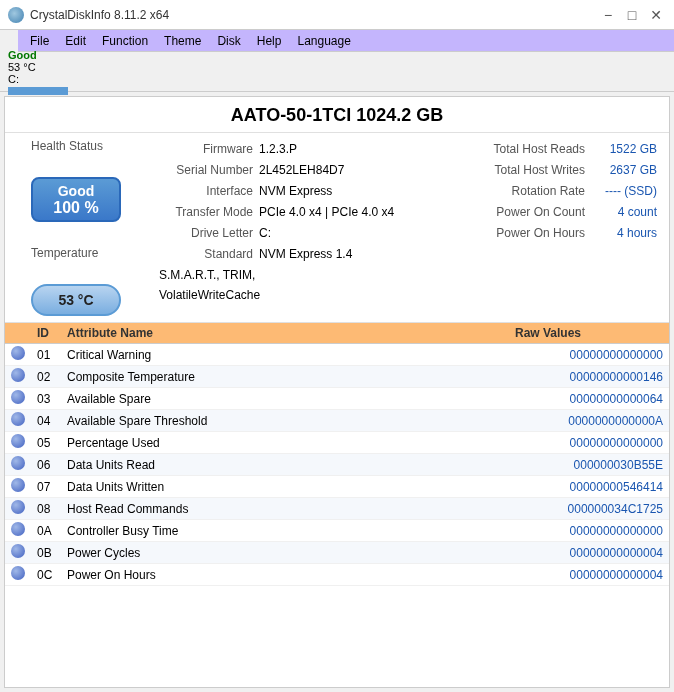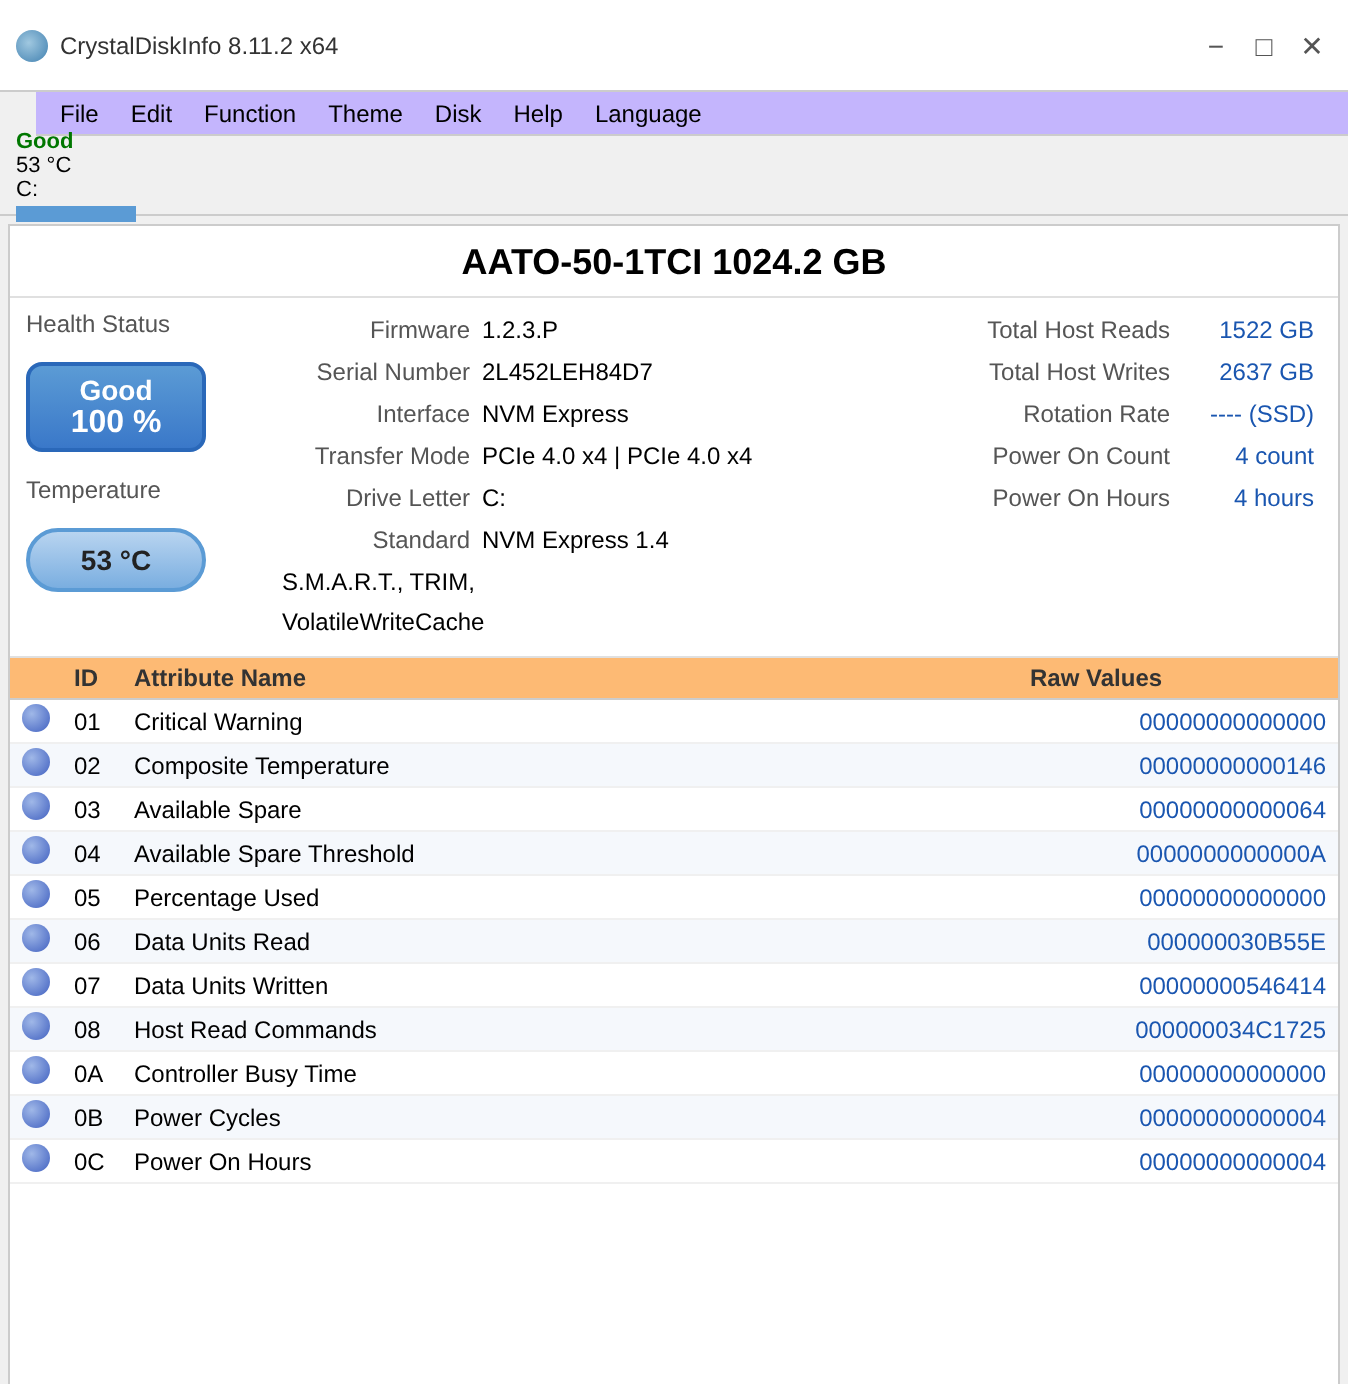--- a/index.html
+++ b/index.html
@@ -13,21 +13,21 @@
     }
 
     
     .title-bar {
       background: #fff;
       display: flex;
       align-items: center;
       justify-content: space-between;
       padding: 6px 8px;
       border-bottom: 1px solid #ccc;
-      height: 46px;
+      height: 30px;
     }
     .title-bar-left {
       display: flex;
       align-items: center;
       gap: 6px;
     }
     .title-bar-icon {
       width: 16px;
       height: 16px;
       background: radial-gradient(circle at 40% 40%, #a0c8e0, #4080b0);
@@ -129,21 +129,22 @@
       padding: 6px 8px;
       gap: 8px;
       border-bottom: 1px solid #e0e0e0;
     }
 
     .health-panel {
       width: 120px;
       display: flex;
       flex-direction: column;
       align-items: flex-start;
-      gap: 12px;
+      gap: 24px;
+      margin-left: 18px;
     }
     .health-label {
       font-size: 12px;
       color: #555;
     }
     .health-box {
       background: linear-gradient(180deg, #5b9bd5 0%, #3a78c9 100%);
       border: 2px solid #2a68b9;
       border-radius: 8px;
       width: 90px;

